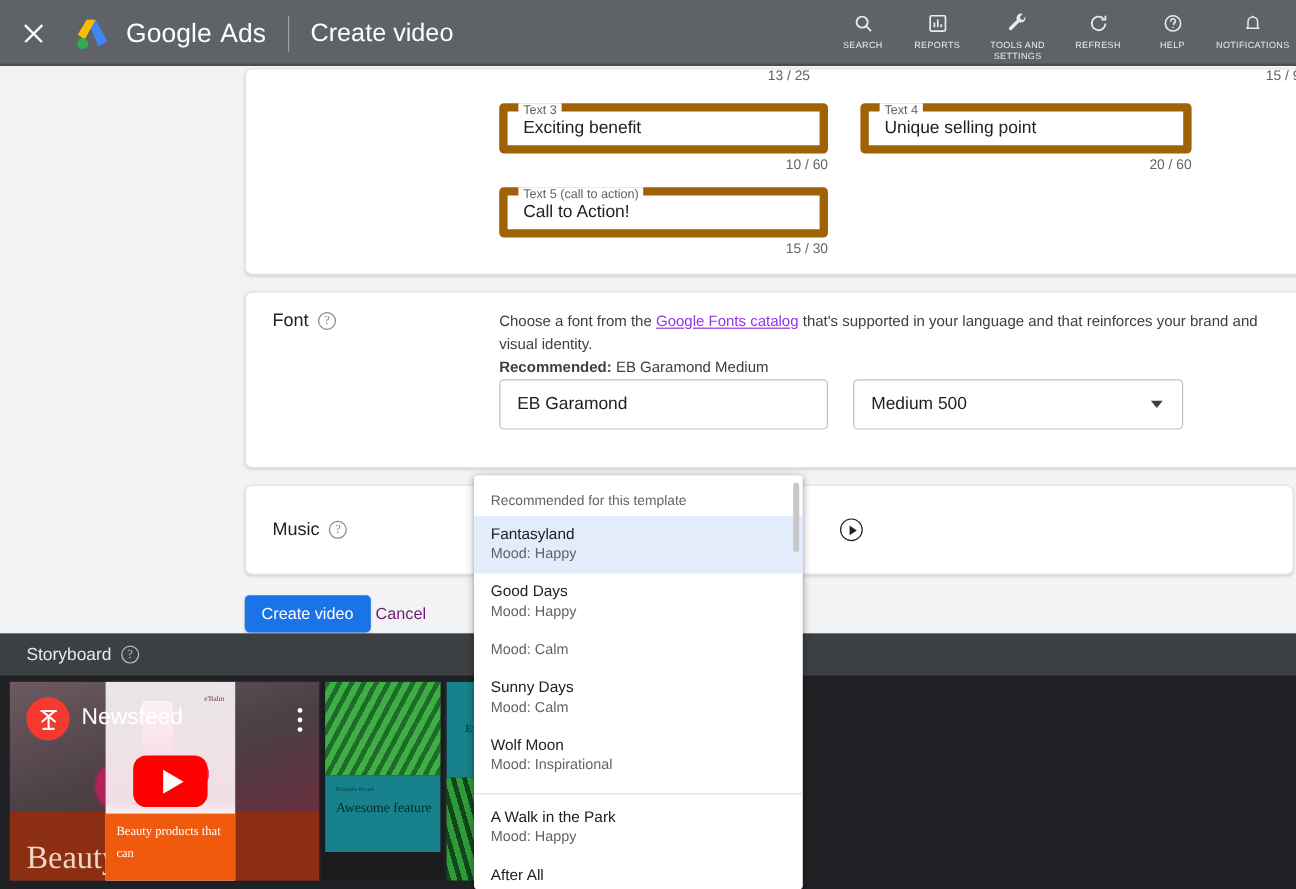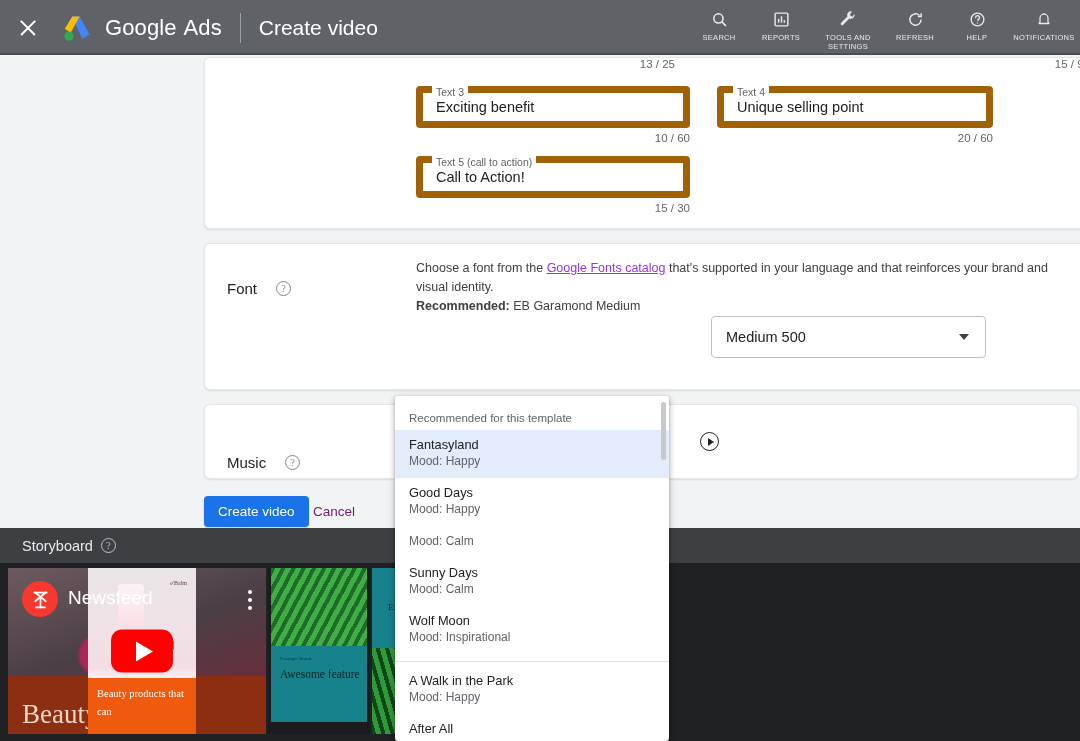--- a/index.html
+++ b/index.html
@@ -84,21 +84,21 @@
     font-size: 14.5px; color: #202124; white-space: nowrap;
   }
   .counter {
     position: absolute; right: 0; font-size: 11.5px; color: #5f6368;
     white-space: nowrap;
   }
 
   
   .sec-label {
     position: absolute; font-size: 15px; color: #202124;
-    display: flex; align-items: center; gap: 19px; margin-top: 21px;
+    display: flex; align-items: center; gap: 8px;
   }
   .qmark {
     width: 15px; height: 15px; border: 1.3px solid #80868b; border-radius: 50%;
     color: #80868b; font-size: 10.5px; line-height: 13px; text-align: center;
     font-family: "Liberation Serif", serif; cursor: pointer; flex: none;
   }
   .desc {
     position: absolute; font-size: 12.5px; color: #3c4043; line-height: 19px;
   }
   .desc a { color: #9334e6; text-decoration: underline; }
@@ -244,21 +244,21 @@
     border-radius: 50%; margin-bottom: 4px;
   }
   .t2 { width: 102px; background: #1c1c1e; }
   .t2-img {
     position: absolute; left: 3px; top: 0; width: 96px; height: 78px;
     background:
       repeating-linear-gradient(118deg, #1f6b2a 0 4px, #3fae45 4px 9px),
       linear-gradient(180deg,#2f8f36,#18501d);
   }
   .t2-card {
-    position: absolute; left: 3px; top: 78px; width: 96px; height: 76px;
+    position: absolute; left: 3px; top: 78px; width: 96px; height: 64px;
     background: #17818c;
   }
   .t2-card .bm {
     position: absolute; left: 9px; top: 10px; font-size: 5px; color: #063f45;
     font-family: "Liberation Serif", serif;
   }
   .t2-card .ft {
     position: absolute; left: 9px; top: 22px; font-size: 11.5px; color: #07272c;
     font-family: "Liberation Serif", serif;
   }
@@ -405,20 +405,23 @@
       <span class="qmark">?</span>
     </div>
 
     <div class="desc" style="left:211px; top:15px; width:640px;">
       <span>Choose a font from the </span><a href="#">Google Fonts catalog</a><span> that's supported in your language and that reinforces your brand and visual identity.</span>
       <div>
         <b>Recommended:</b><span> EB Garamond Medium</span>
       </div>
     </div>
 
+    <div class="select-box" style="left:211px; top:72px; width:274px;">
+      <span class="sv">EB Garamond</span>
+    </div>
 
     <div class="select-box" style="left:506px; top:72px; width:275px;">
       <span class="sv">Medium 500</span>
       <span class="caret"></span>
     </div>
   </div>
 
   <div class="card" id="card-music">
     <div class="sec-label" style="left:22px; top:28px;">
       <span>Music</span>

